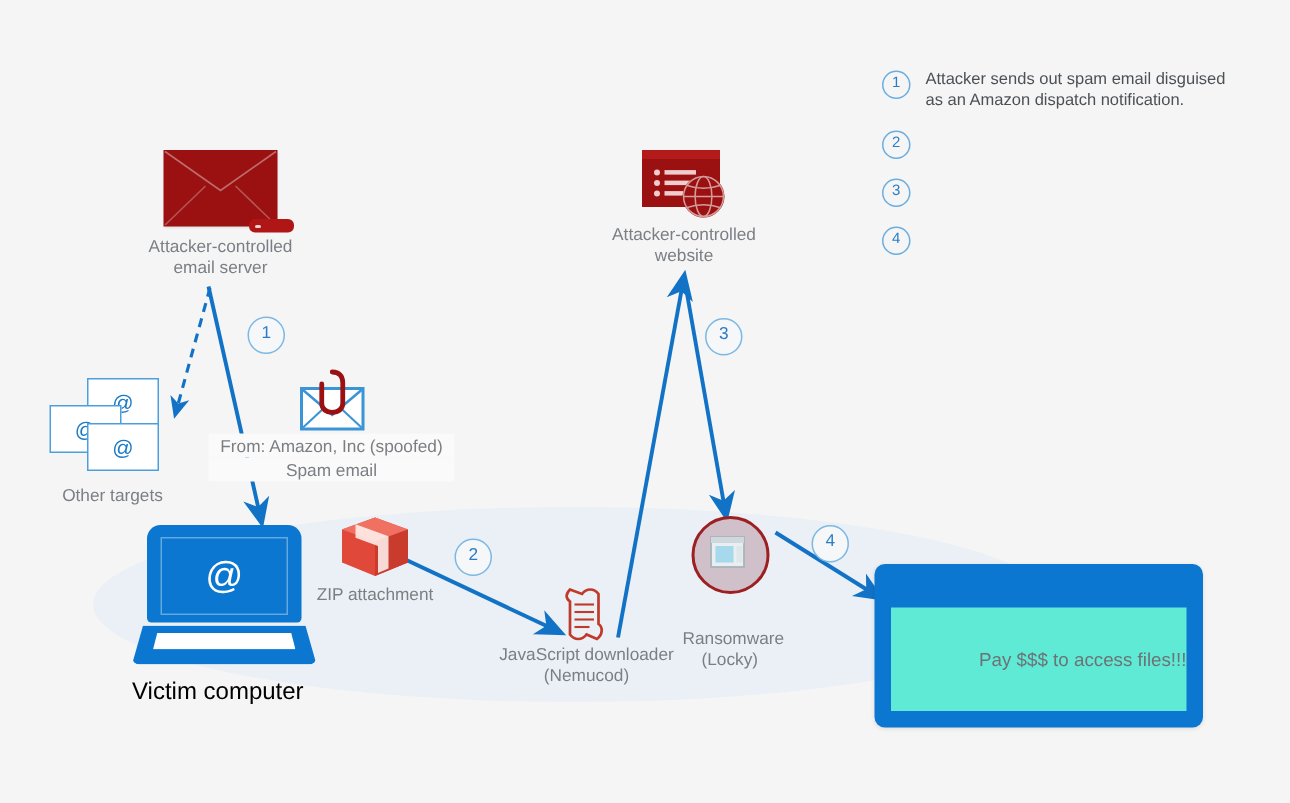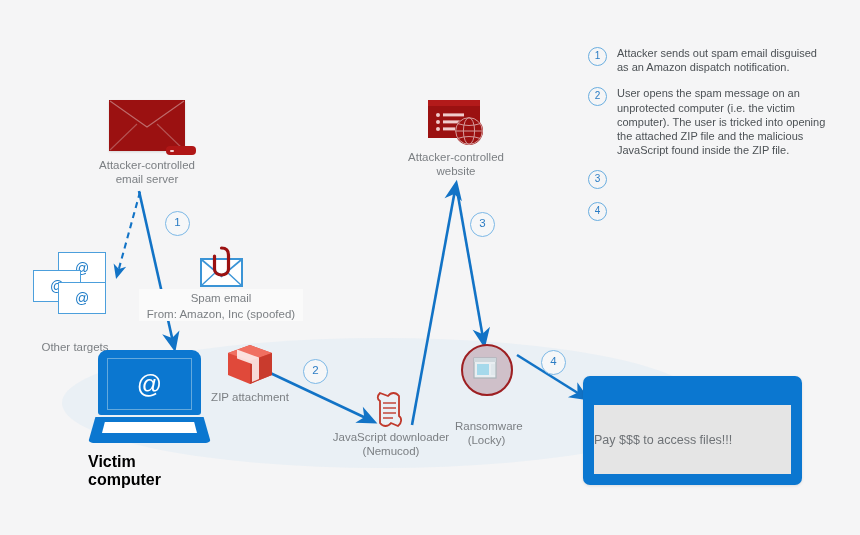--- a/index.html
+++ b/index.html
@@ -103,24 +103,24 @@
     background: #0b77d0;
     border-radius: 7px;
     box-shadow: 0 1px 3px rgba(0,0,0,.10);
   }
   .ransom-inner {
     position: absolute;
     left: 11px;
     top: 29px;
     right: 11px;
     bottom: 11px;
-    background: #e5e5e5;
+    background: #5eead4;
     display: flex;
     align-items: center;
-    justify-content: flex-start;
+    justify-content: flex-end;
   }
   .ransom-text {
     font-size: 12.5px;
     color: #6e7276;
   }
   
   .laptop { position: absolute; left: 98px; top: 350px; }
   .laptop-lid {
     width: 103px; height: 65px;
     background: #0b77d0;
@@ -286,47 +286,47 @@
     <div class="caption">Attacker-controlled</div>
     <div class="caption">website</div>
   </div>
 
   <div class="node" style="left:22px; top:250px; width:106px;">
     <div class="icon-wrap" style="width:106px;height:62px;">
       <div class="env-at" style="left:36px; top:2px;">@</div>
       <div class="env-at" style="left:11px; top:20px;">@</div>
       <div class="env-at" style="left:36px; top:32px;">@</div>
     </div>
-    <div class="caption" style="margin-top:28px;">Other targets</div>
+    <div class="caption" style="margin-top:12px;">Other targets</div>
   </div>
 
   <div class="spam">
     <div class="icon-wrap" style="width:164px;height:44px;">
       <svg width="164" height="44" viewBox="0 0 164 44" style="display:block;">
         <rect x="62" y="14" width="41" height="27" fill="#ffffff" stroke="#3b94d6" stroke-width="2"></rect>
         <path d="M63,15 L82.5,31.5 L102,15" stroke="#3b94d6" stroke-width="1.7" fill="none"></path>
         <path d="M63,40 L77,27" stroke="#3b94d6" stroke-width="1.4" fill="none"></path>
         <path d="M102,40 L88,27" stroke="#3b94d6" stroke-width="1.4" fill="none"></path>
         <path d="M82.5,3 C87.5,3 89.5,6 89.5,10 L89.5,24 C89.5,28 86,30 82.5,30 C79,30 75.5,28 75.5,24 L75.5,11" stroke="#9b1111" stroke-width="3.2" fill="none" stroke-linecap="round"></path>
       </svg>
     </div>
+    <div class="spam-label">From: Amazon, Inc (spoofed)</div>
     <div class="spam-label">Spam email</div>
-    <div class="spam-label">From: Amazon, Inc (spoofed)</div>
   </div>
 
   <div class="laptop">
     <div class="laptop-lid">
       <div class="laptop-screen">
         <span class="laptop-at">@</span>
       </div>
     </div>
     <div class="laptop-base">
       <div class="laptop-key"></div>
     </div>
-    <div class="caption" style="margin-top:10px; margin-left:-10px; width:123px;font-weight:bold;">Victim computer</div>
+    <div class="caption" style="margin-top:10px; margin-left:-10px; width:123px;">Victim computer</div>
   </div>
 
   <div class="node" style="left:207px; top:342px; width:86px;">
     <div class="icon-wrap" style="width:86px;height:46px;">
       <svg width="86" height="46" viewBox="0 0 86 46">
         <path d="M43,3 L65,11 L65,33 L43,42 L21,33 L21,11 Z" fill="#e0493a"></path>
         <path d="M43,3 L65,11 L43,19 L21,11 Z" fill="#f07061"></path>
         <path d="M43,19 L65,11 L65,33 L43,42 Z" fill="#c93b2d"></path>
         <path d="M30,7.5 L52,15.5 L52,37 L45,40 L45,22 L30,16.5 Z" fill="#fdf0ee" opacity=".88"></path>
       </svg>
@@ -376,21 +376,20 @@
 
   <div class="legend">
 
     <div class="legend-item">
       <div class="step-circle">1</div>
       <div class="legend-text">Attacker sends out spam email disguised as an Amazon dispatch notification.</div>
     </div>
 
     <div class="legend-item">
       <div class="step-circle">2</div>
-      <div class="legend-text">User opens the spam message on an unprotected computer (i.e. the victim computer). The user is tricked into opening the attached ZIP file and the malicious JavaScript found inside the ZIP file.</div>
     </div>
 
     <div class="legend-item">
       <div class="step-circle">3</div>
     </div>
 
     <div class="legend-item">
       <div class="step-circle">4</div>
     </div>
 

